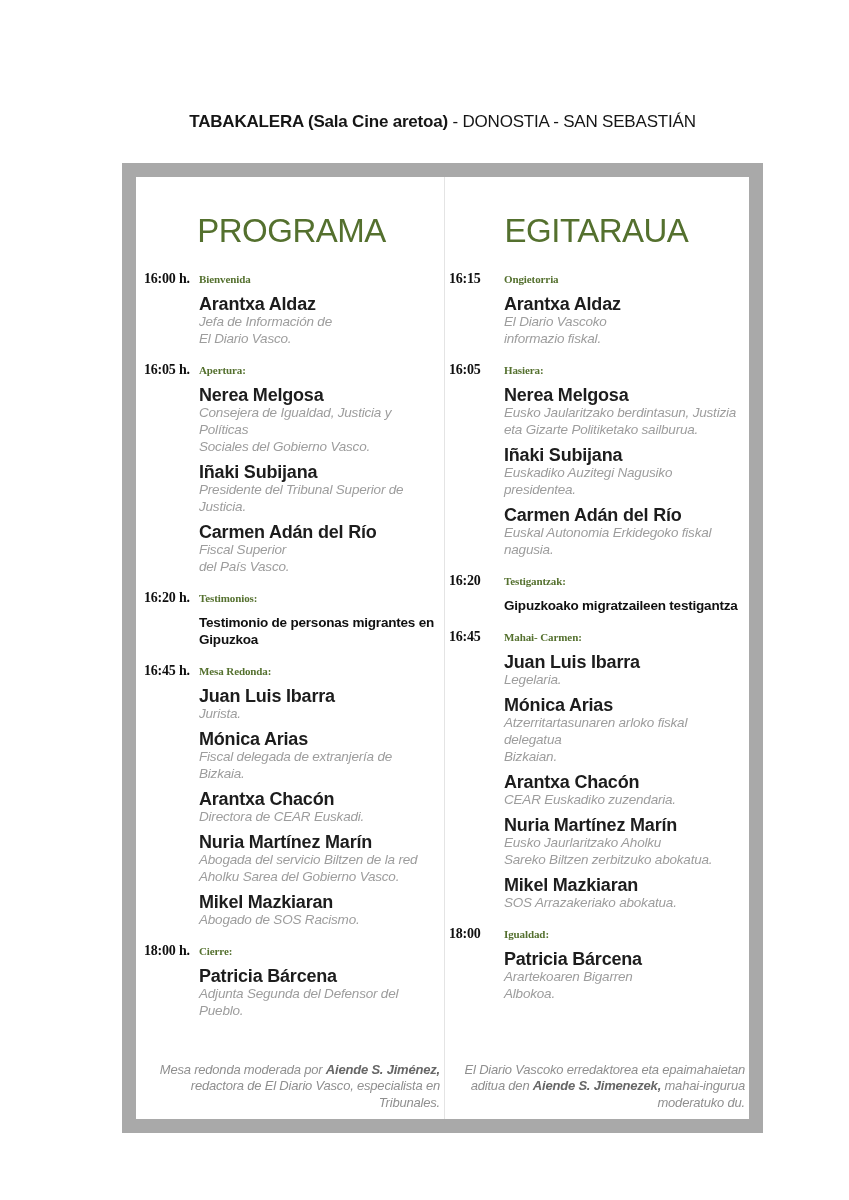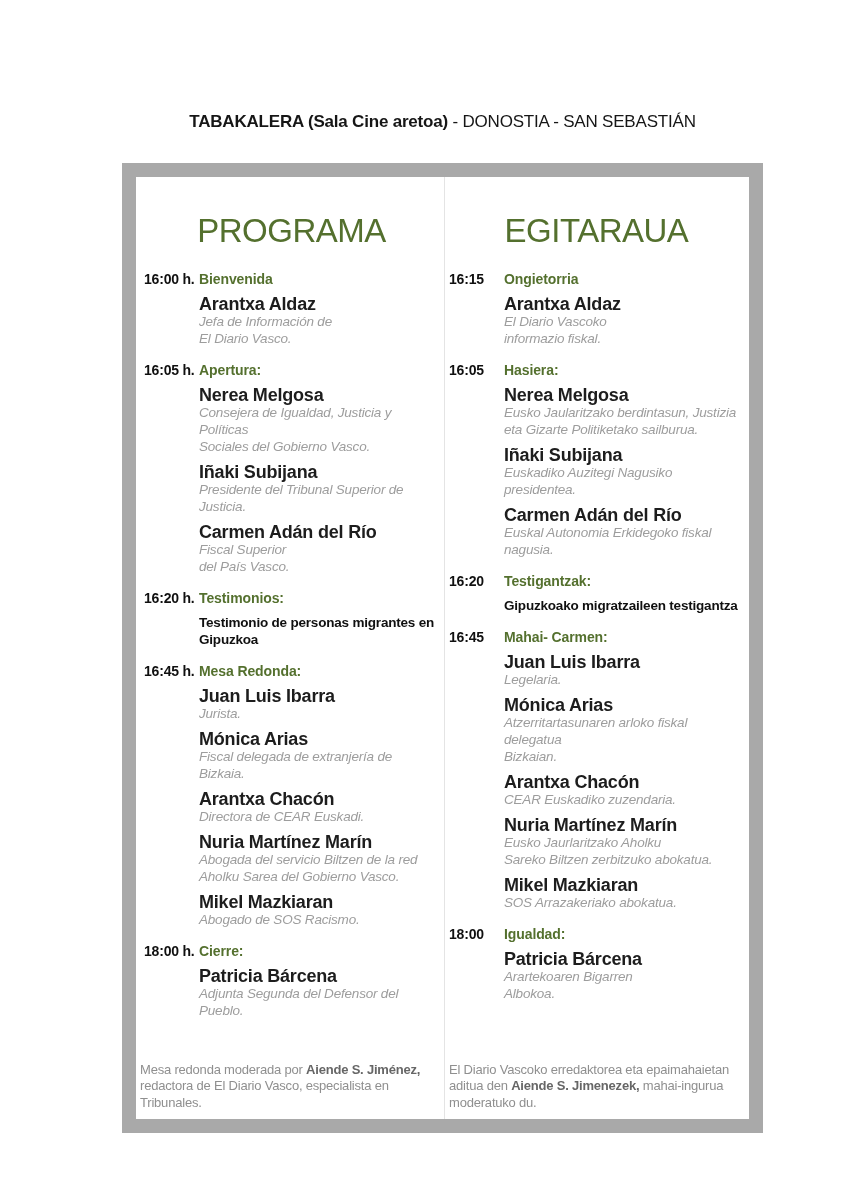--- a/index.html
+++ b/index.html
@@ -31,42 +31,42 @@
     padding:0 5px 0 8px;
   }
   .col + .col{border-left:1px solid var(--divider);padding-left:4px;}
   .col-title{
     margin:36px 0 22px 0;text-align:center;
     font-size:33px;line-height:36px;letter-spacing:-0.5px;
     color:var(--accent);font-weight:400;
   }
   .section{margin-top:15px;}
   .sections .section:first-child{margin-top:0;}
-  .section-row{display:flex;align-items:center;}
+  .section-row{display:flex;align-items:center;font-family:Liberation Serif, serif;}
   .time{
     font-weight:bold;font-size:14px;color:#101010;
     width:55px;flex-shrink:0;white-space:nowrap;letter-spacing:-0.2px;
   }
-  .heading{font-weight:bold;font-size:14px;color:var(--accent);letter-spacing:-0.1px;}
+  .heading{font-weight:bold;font-size:11px;color:var(--accent);letter-spacing:-0.1px;}
   .person{margin:9px 0 0 55px;}
   .person .name{
     font-weight:bold;font-size:18px;line-height:17px;
     color:var(--ink);letter-spacing:-0.2px;
   }
   .person .role{
     font-style:italic;font-size:13.5px;line-height:17px;
     color:var(--role);white-space:pre-line;letter-spacing:-0.2px;
   }
   .note{
     margin:8px 0 0 55px;font-weight:bold;font-size:13.5px;line-height:17px;
     color:#101010;white-space:pre-line;letter-spacing:-0.2px;
   }
   .col-footer{
     position:absolute;left:4px;right:4px;bottom:8px;
-    text-align:left;font-size:13px;line-height:16.5px;
+    text-align:right;font-style:italic;font-size:13px;line-height:16.5px;
     color:var(--footer);letter-spacing:-0.2px;
   }
   .col-footer .f-bold{font-weight:bold;color:var(--footer-bold);}
 </style>
 </head>
 <body>
 
 <div class="page">
   <div class="header">
     <span class="venue">TABAKALERA (Sala Cine aretoa)</span><span> - DONOSTIA - SAN SEBASTIÁN</span>

